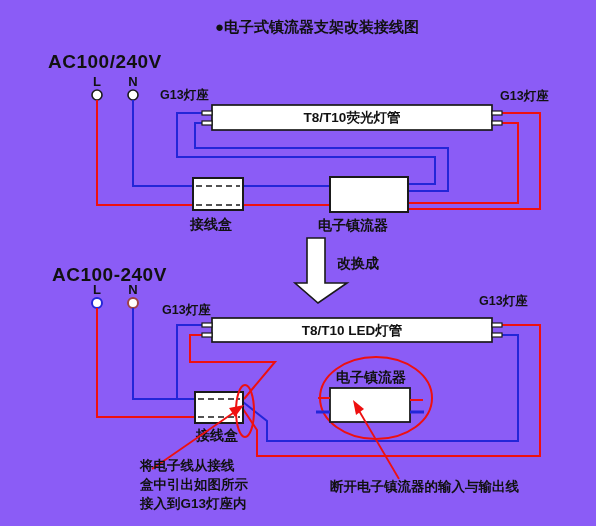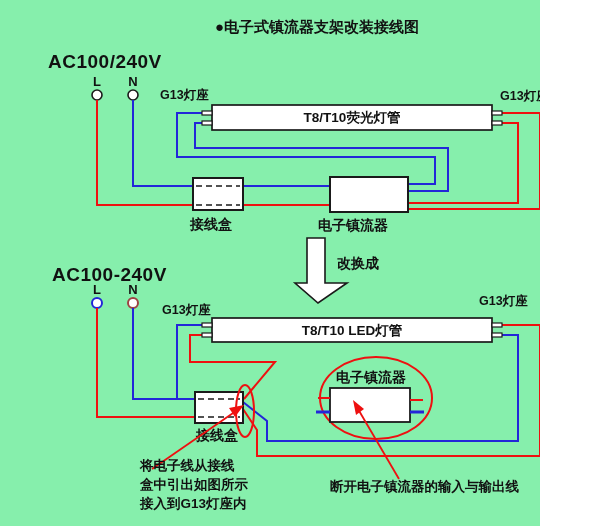--- a/index.html
+++ b/index.html
@@ -1,16 +1,16 @@
 <!DOCTYPE html>
 <html><head>
 <meta charset="utf-8">
 <style>
   html,body{margin:0;padding:0;background:#ffffff;}
-  .stage{position:relative;width:540px;height:526px;background:#86efac;overflow:hidden;
+  .stage{position:relative;width:596px;height:526px;background:#8b5cf6;overflow:hidden;
          font-family:"Liberation Sans", sans-serif;}
   svg{display:block;}
   text{fill:#111111;font-family:"Liberation Sans","DejaVu Sans",sans-serif;}
   .t-title{font-size:15px;font-weight:bold;}
   .t-ac{font-size:19px;font-weight:bold;letter-spacing:0.5px;}
   .t-ln{font-size:13px;font-weight:bold;text-anchor:middle;}
   .t-socket{font-size:12.5px;font-weight:bold;}
   .t-tube{font-size:13.5px;font-weight:bold;text-anchor:middle;}
   .t-box{font-size:14px;font-weight:bold;}
   .t-note{font-size:13.5px;font-weight:bold;}

